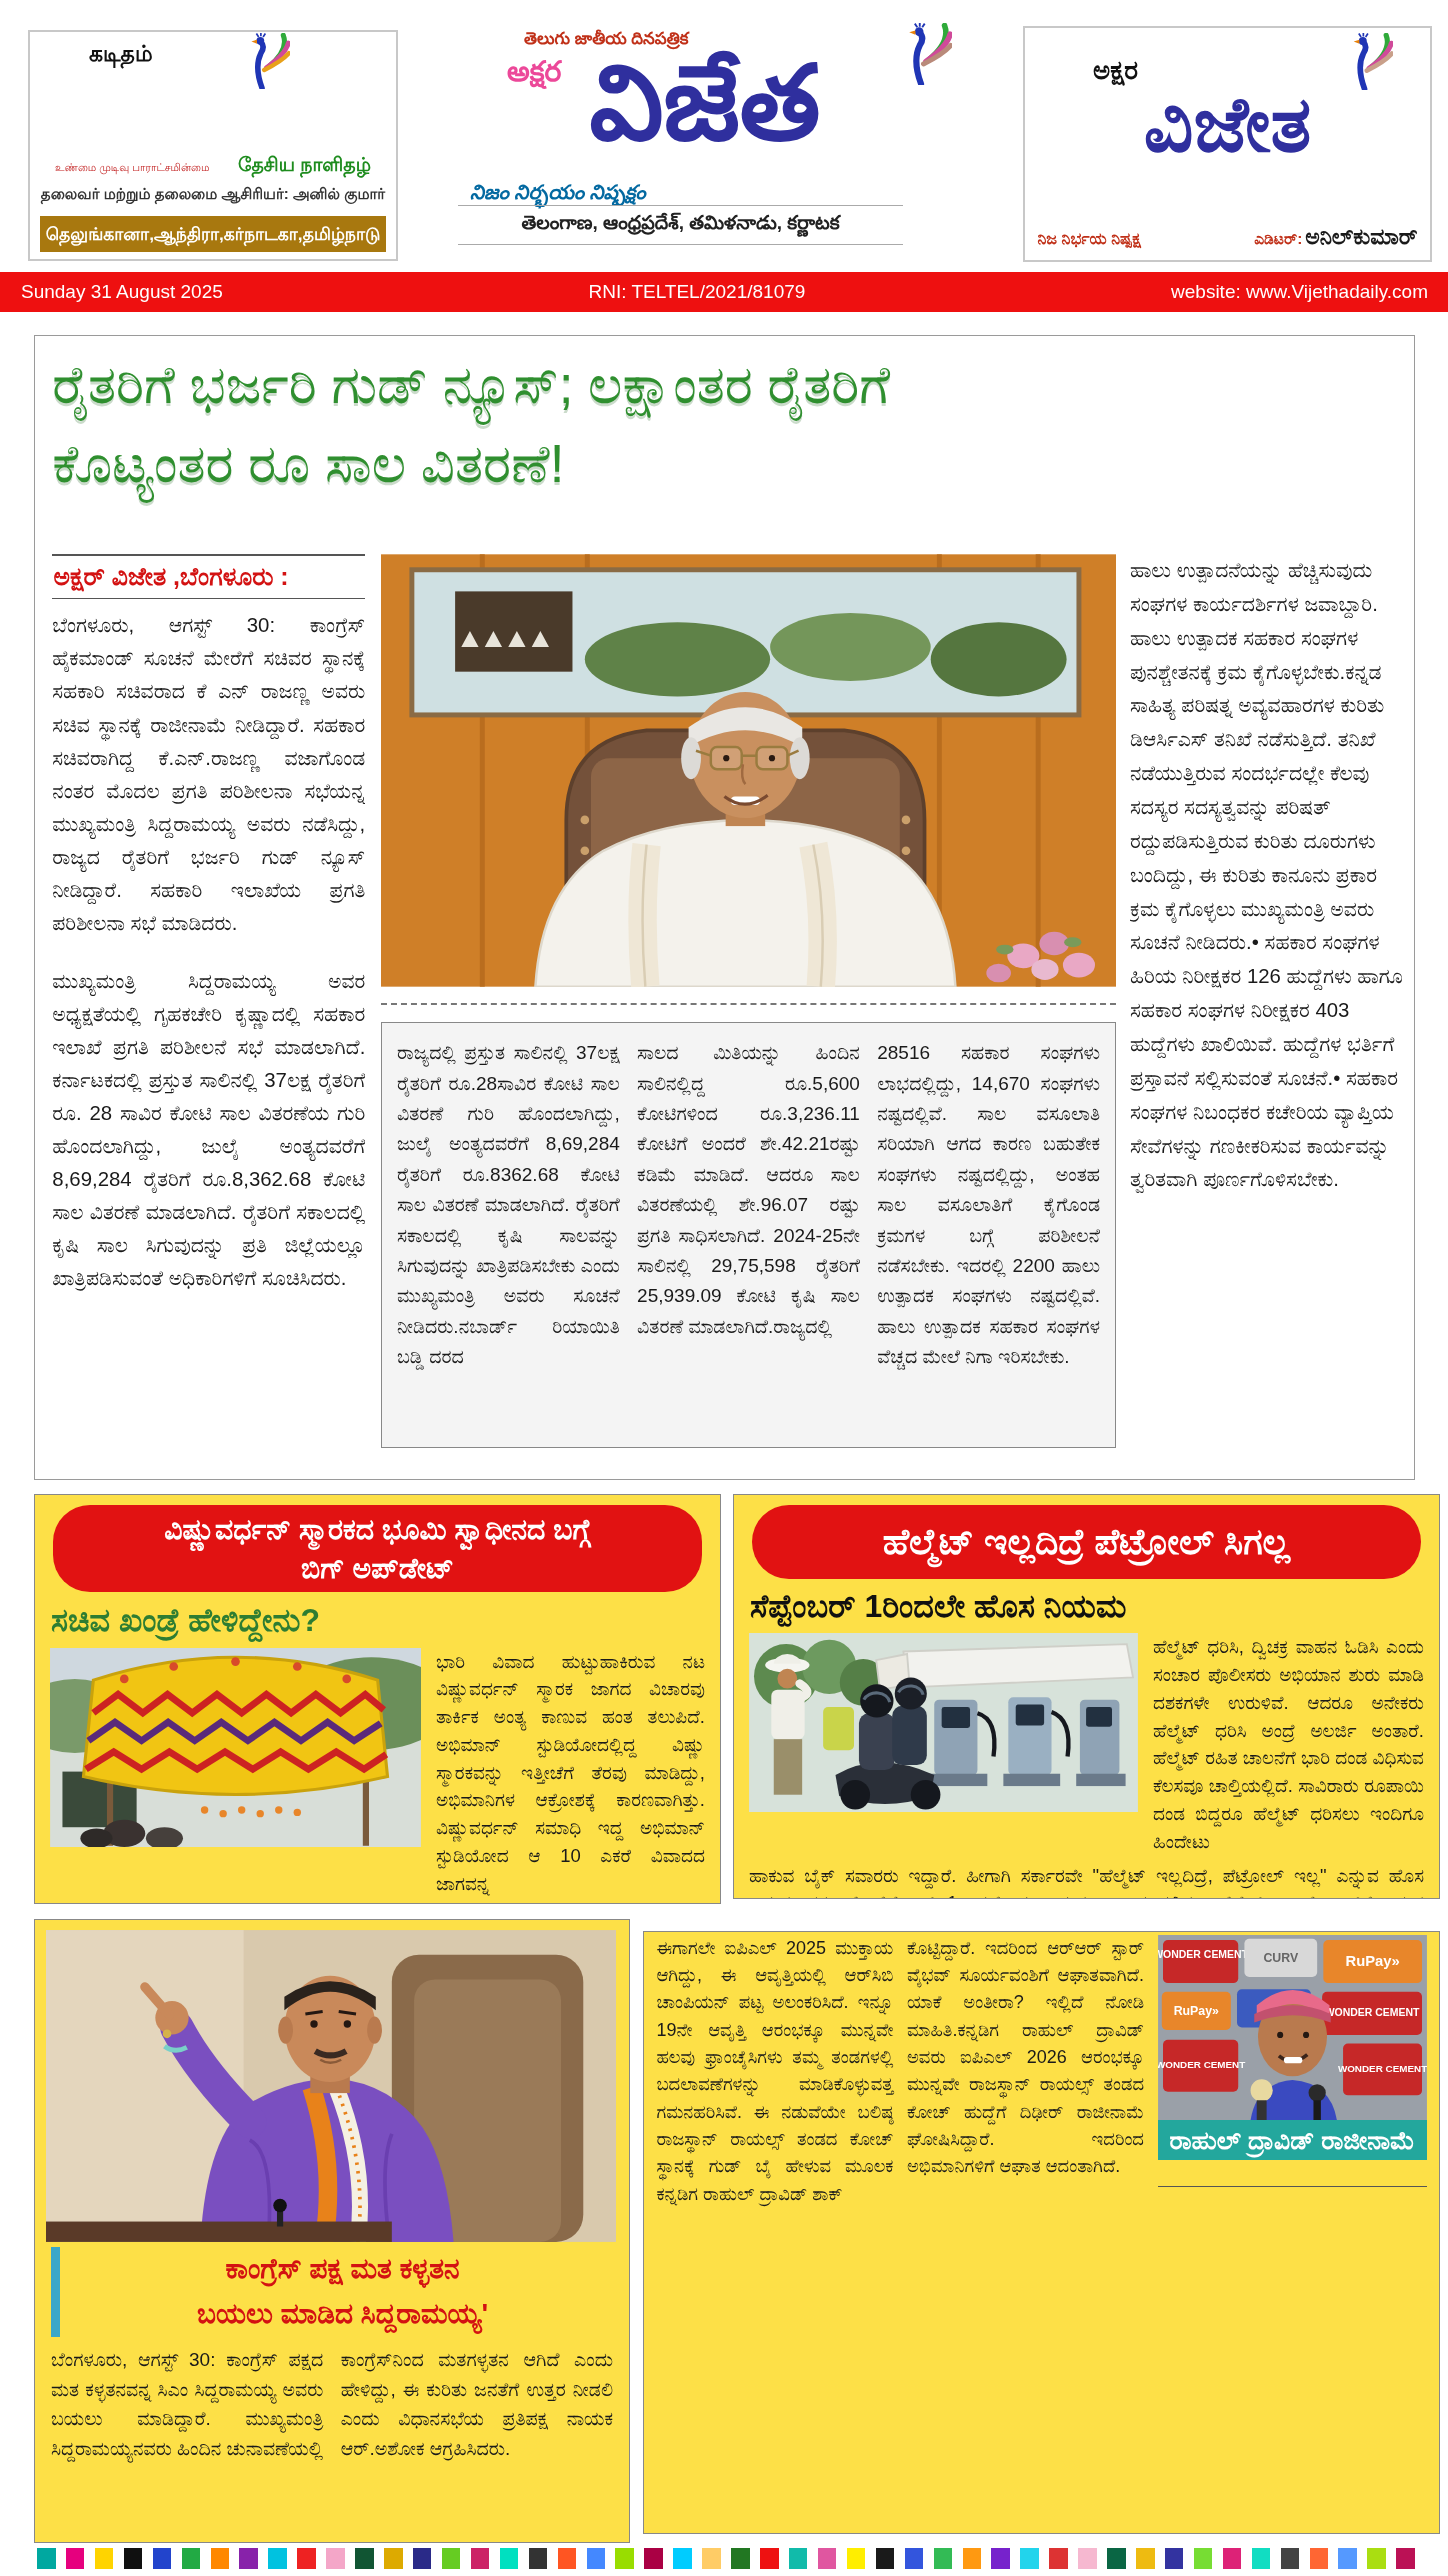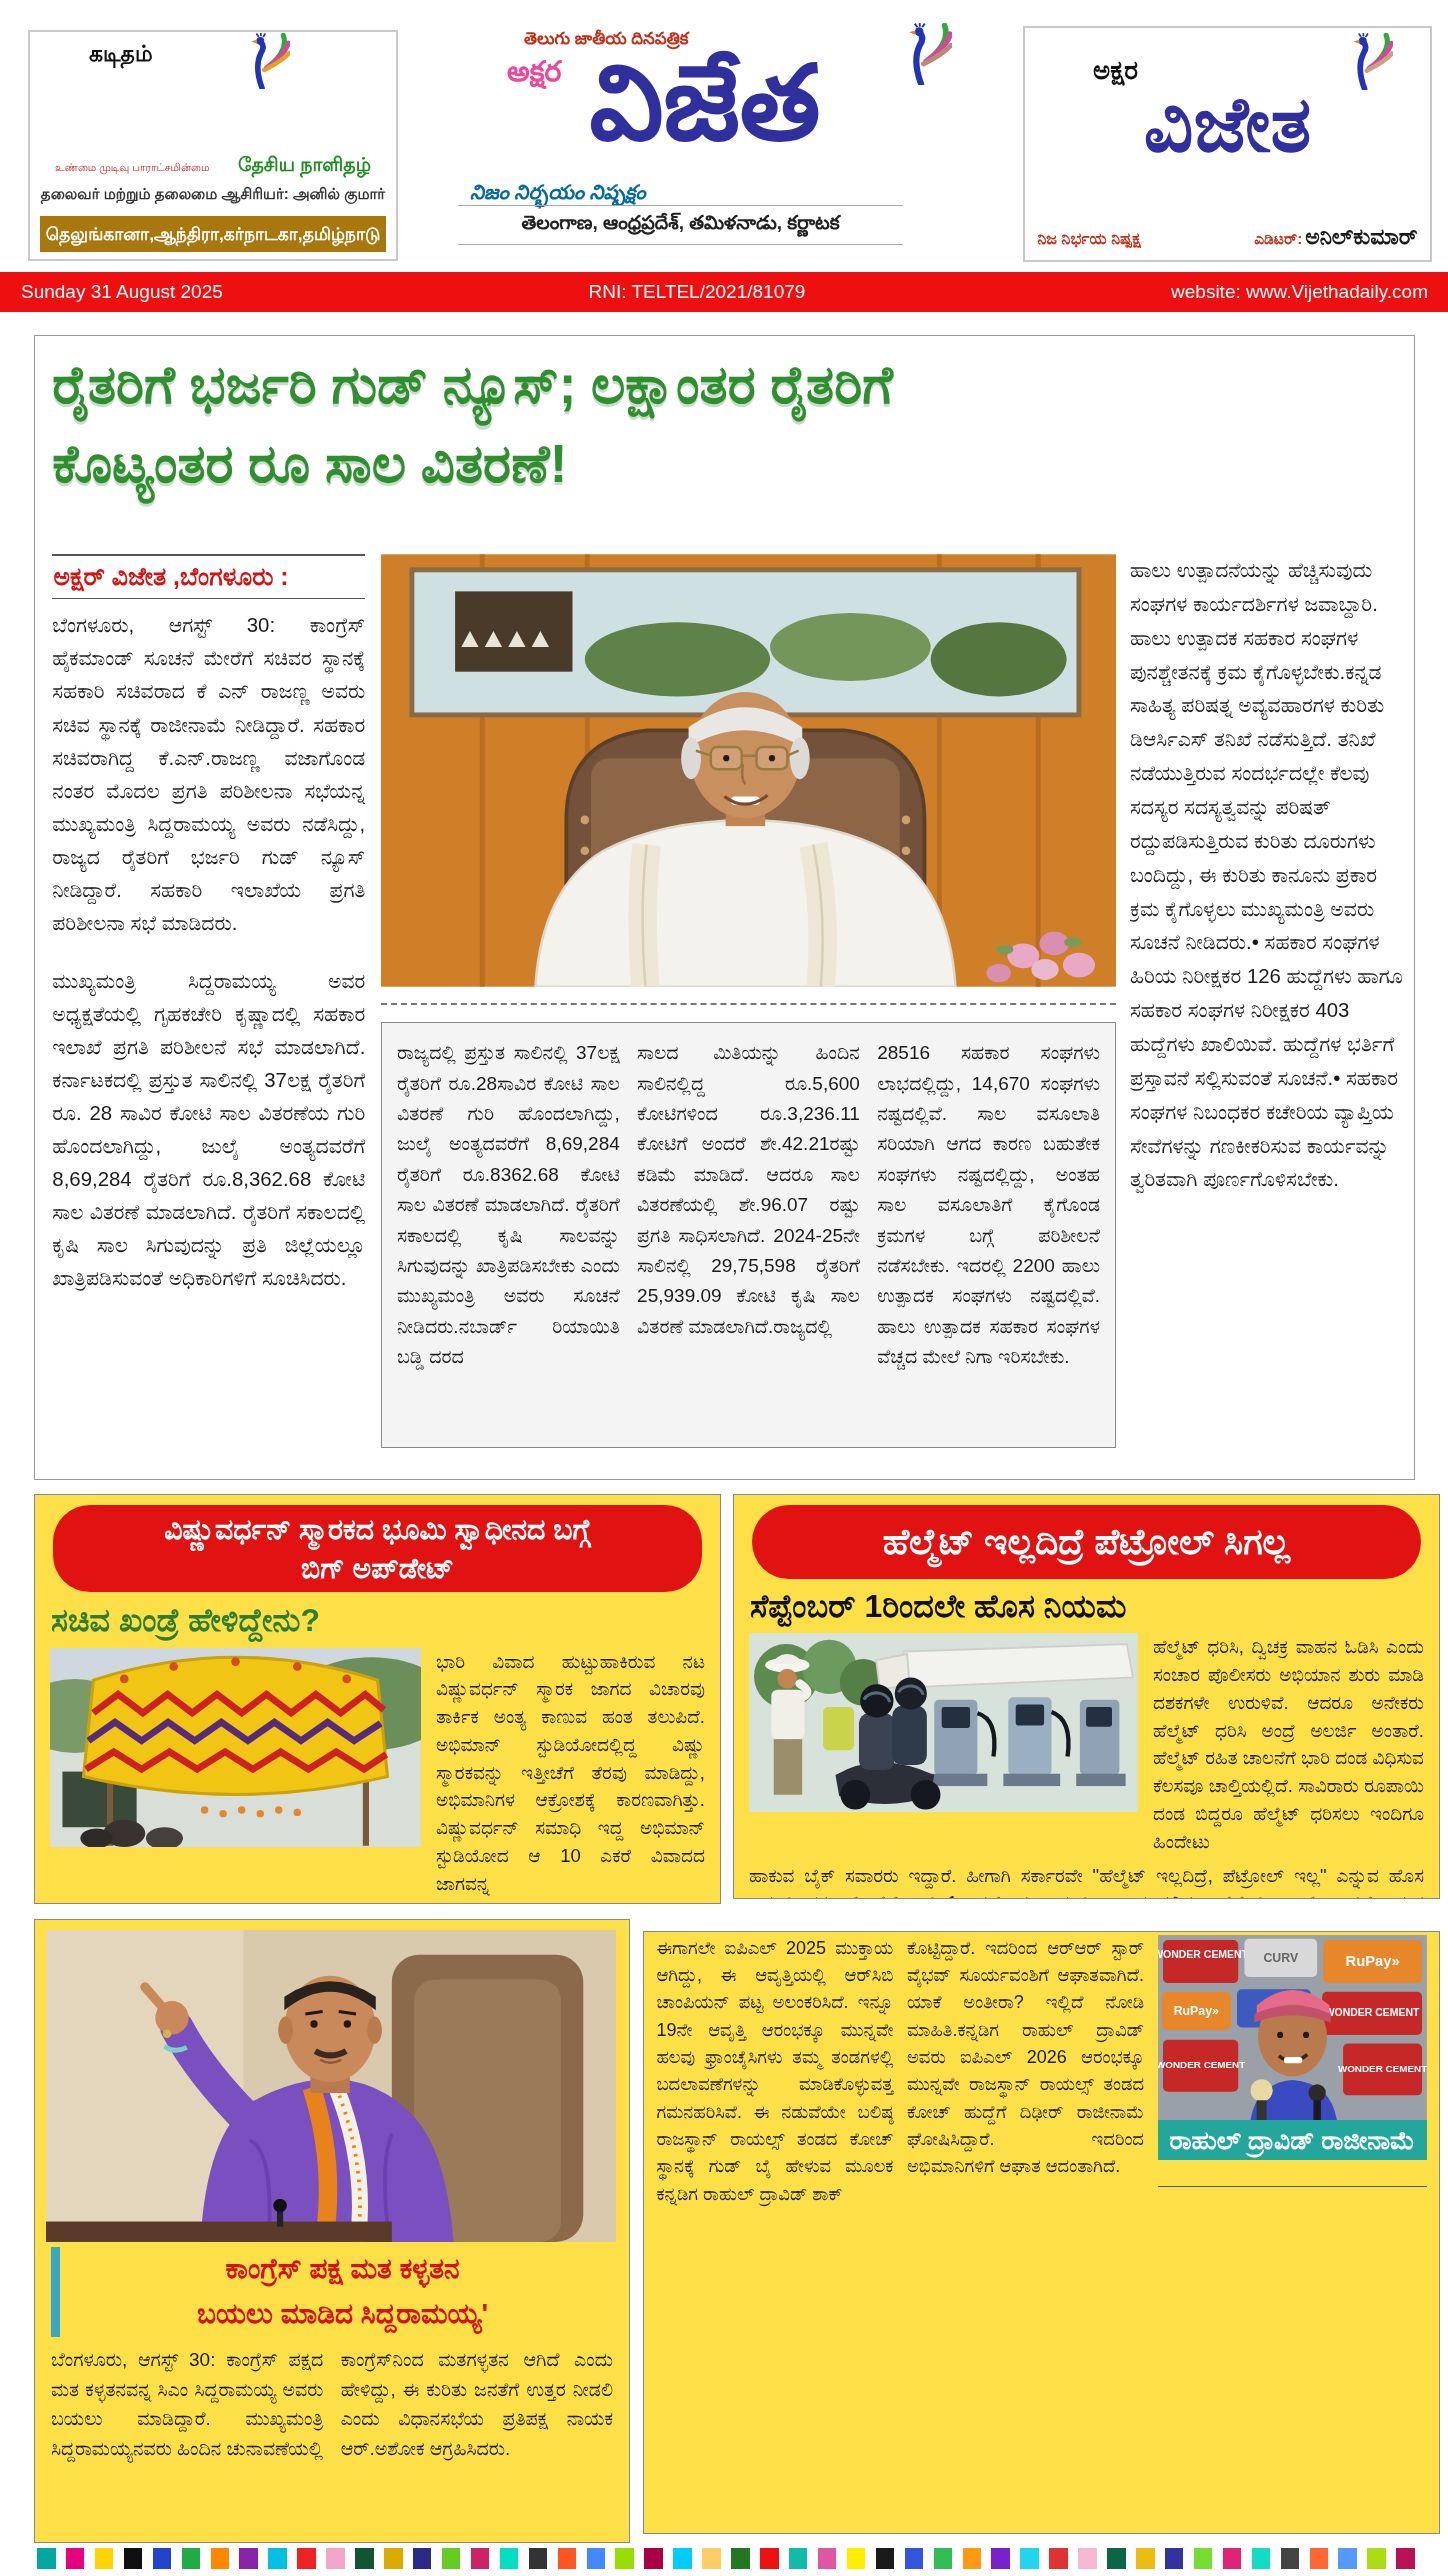--- a/index.html
+++ b/index.html
@@ -30,21 +30,21 @@
   .k-bottom{position:absolute;left:12.4px;right:12.4px;bottom:10px;display:flex;justify-content:space-between;align-items:baseline;gap:24px;}
   .k-motto{font-size:16px;font-weight:bold;color:#c03018;}
   .k-editor-label{font-size:15.5px;font-weight:bold;color:#c03018;}
   .k-editor-name{font-size:22px;font-weight:bold;color:#1a1a1a;}
   .peacock{position:absolute;}
   
   #datebar{position:absolute;left:0;top:272px;width:1449px;height:40px;background:#ee1010;color:#fff;
            display:flex;justify-content:space-between;align-items:center;padding:0 21px;box-sizing:border-box;font-size:19px;}
   
   #lead-box{position:absolute;left:34px;top:335px;width:1381px;height:1145px;border:1.9px solid #9a9a9a;background:#fff;box-sizing:border-box;}
-  .headline{position:absolute;left:17.3px;top:8.7px;width:1310px;font-size:53px;font-weight:bold;color:#2f8f2f;
+  .headline{position:absolute;left:17.3px;top:8.7px;width:1310px;font-size:53px;font-weight:normal;color:#2f8f2f;
             line-height:1.5;text-shadow:0 3.1px 0 rgba(20,90,20,.22);}
   .lead-left{position:absolute;left:17.3px;top:218px;width:313px;height:902px;overflow:hidden;}
   .rule-a{border-top:2.5px solid #555;}
   .rule-b{border-top:1.9px solid #555;}
   .dateline{color:#d31212;font-weight:bold;font-size:25px;padding:6.2px 1.2px;}
   .lead-left p{font-size:20.4px;line-height:1.62;margin:10px 0 0 0;}
   .lead-left p + p{margin-top:25px;}
   .lead-center{position:absolute;left:346px;top:218px;width:735px;}
   .dashed{border-top:2.5px dashed #777;margin-top:16px;}
   .lead-inner-box{margin-top:17.3px;border:1.9px solid #888;background:#f4f4f4;padding:15px;display:flex;gap:17.3px;height:426px;box-sizing:border-box;overflow:hidden;}

